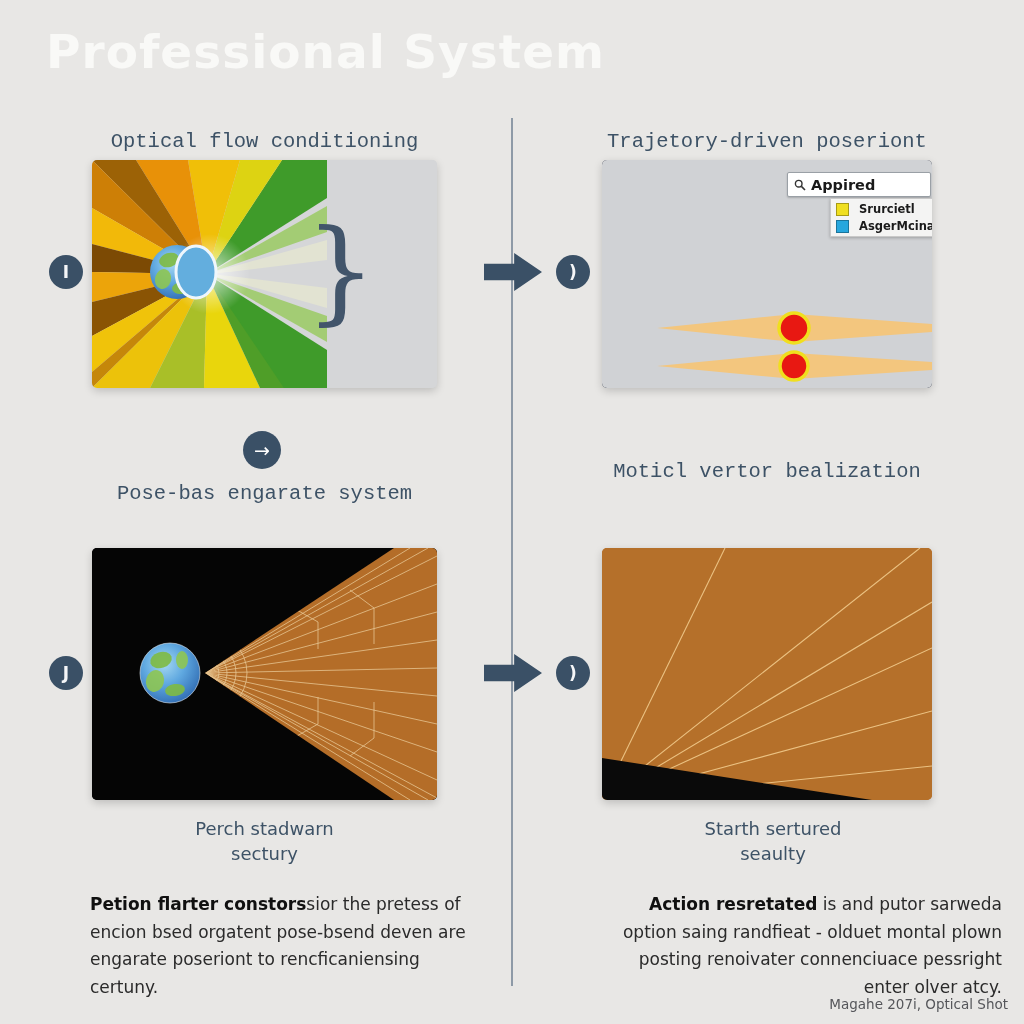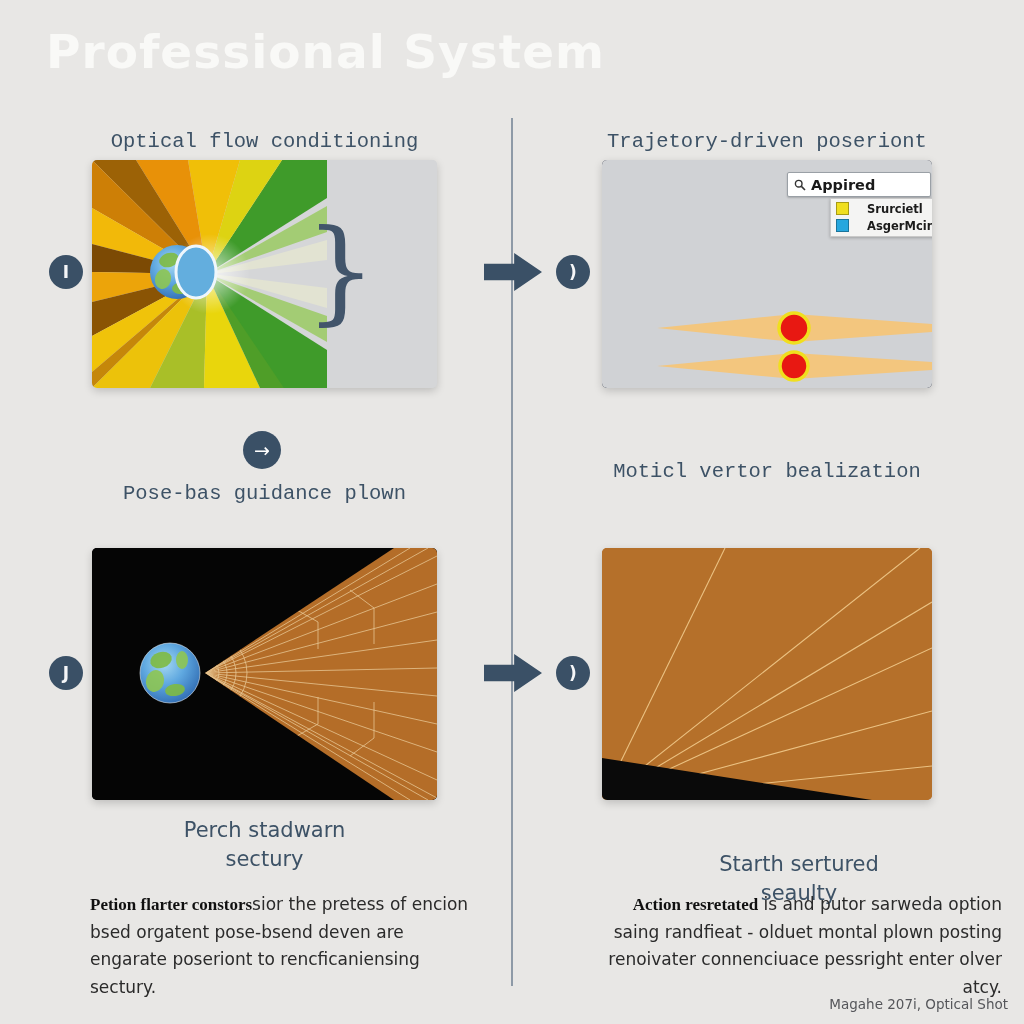--- a/index.html
+++ b/index.html
@@ -11,44 +11,44 @@
   .panel{border-radius:5px;overflow:hidden;box-shadow:0 3px 9px rgba(0,0,0,0.18);background:#d3d5d7;}
   .panel svg{display:block;}
   #divider{left:511px;top:118px;width:2px;height:868px;background:#8e9aa7;}
   .badge{width:34px;height:34px;border-radius:50%;background:#3a5066;color:#f5f6f8;
          display:flex;align-items:center;justify-content:center;font-size:17px;font-weight:700;}
   .block-arrow{width:58px;height:38px;background:#3a5066;z-index:3;
       clip-path:polygon(0% 28%,52% 28%,52% 0%,100% 50%,52% 100%,52% 72%,0% 72%);}
   .circle-arrow{width:38px;height:38px;border-radius:50%;background:#3a5066;color:#fff;
       display:flex;align-items:center;justify-content:center;font-size:19px;}
   .annotation{color:#3e5166;font-size:16.5px;line-height:1.3;white-space:pre-line;}
-  .caption{font-size:21px;color:#3d5266;text-align:center;line-height:1.4;white-space:pre-line;}
+  .caption{font-size:18px;color:#3d5266;text-align:center;line-height:1.4;white-space:pre-line;}
   .para{font-size:17px;line-height:1.62;color:#2a2a2a;}
-  .para b{color:#101010;font-family:Liberation Serif, serif;}
+  .para b{color:#101010;}
   #footer{right:16px;top:996px;font-size:13.5px;color:#55565a;}
   
   .searchbox{left:185px;top:12px;width:144px;height:25px;background:#fff;border:1px solid #9aa0a6;
       border-radius:2px;display:flex;align-items:center;gap:5px;padding-left:6px;box-sizing:border-box;
       font-size:14.5px;font-weight:700;color:#1a1a1a;box-shadow:0 1px 2px rgba(0,0,0,.2);}
   .legendbox{left:228px;top:38px;width:103px;background:#f4f4f3;border:1px solid #c9c9c9;
       box-shadow:0 1px 3px rgba(0,0,0,.25);padding:3px 5px;display:flex;flex-direction:column;gap:3px;}
-  .legend-row{display:flex;gap:18px;font-size:11.5px;font-weight:700;color:#1b1b1b;}
+  .legend-row{display:flex;align-items:center;gap:10px;font-size:11.5px;font-weight:700;color:#1b1b1b;}
   .swatch{width:11px;height:11px;border:1px solid rgba(0,0,0,.3);flex:0 0 auto;}
   .bracetxt{font-family:"DejaVu Serif","Liberation Serif",serif;}
 </style>
 </head>
 <body>
 
 <div class="abs" id="title">Professional System</div>
 
 <div class="abs" id="divider"></div>
 
 <div class="abs qhead" style="left:92px;top:130px;width:345px;">Optical flow conditioning</div>
 <div class="abs qhead" style="left:602px;top:130px;width:330px;">Trajetory-driven poseriont</div>
-<div class="abs qhead" style="left:92px;top:482px;width:345px;">Pose-bas guidance plown</div>
+<div class="abs qhead" style="left:92px;top:482px;width:345px;">Pose-bas engarate system</div>
 <div class="abs qhead" style="left:602px;top:460px;width:330px;">Moticl vertor bealization</div>
 
 <div class="abs panel" style="left:92px;top:160px;width:345px;height:228px;">
   <svg width="345" height="228" viewBox="0 0 345 228">
     <defs>
       <radialGradient id="earthg1" cx="40%" cy="35%" r="75%">
         <stop offset="0%" stop-color="#a5d8f2"></stop>
           <stop offset="45%" stop-color="#5fa8e0"></stop>
           <stop offset="100%" stop-color="#2a64ad"></stop>
       </radialGradient>
@@ -191,23 +191,23 @@
 <div class="abs badge" style="left:49px;top:255px;">I</div>
 <div class="abs block-arrow" style="left:484px;top:253px;"></div>
 <div class="abs badge" style="left:556px;top:255px;">)</div>
 <div class="abs circle-arrow" style="left:243px;top:431px;">→</div>
 <div class="abs badge" style="left:49px;top:656px;">J</div>
 <div class="abs block-arrow" style="left:484px;top:654px;"></div>
 <div class="abs badge" style="left:556px;top:656px;">)</div>
 
 <div class="abs caption" style="left:92px;top:816px;width:345px;">Perch stadwarn
 sectury</div>
-<div class="abs caption" style="left:634px;top:816px;width:330px;margin-top:34px;">Starth sertured
+<div class="abs caption" style="left:608px;top:816px;width:330px;">Starth sertured
 seaulty</div>
 
 <div class="abs para" style="left:90px;top:891px;width:392px;">
-  <b>Petion flarter constors</b><span>sior the pretess of encion bsed orgatent pose-bsend deven are engarate poseriont to rencficaniensing sectury.</span>
+  <b>Petion flarter constors</b><span>sior the pretess of encion bsed orgatent pose-bsend deven are engarate poseriont to rencficaniensing certuny.</span>
 </div>
 <div class="abs para" style="left:602px;top:891px;width:400px;text-align:right;">
   <b>Action resretated</b><span> is and putor sarweda option saing randfieat - olduet montal plown posting renoivater connenciuace pessright enter olver atcy.</span>
 </div>
 
 <div class="abs" id="footer">Magahe 207i, Optical Shot</div>
 
 </body></html>

